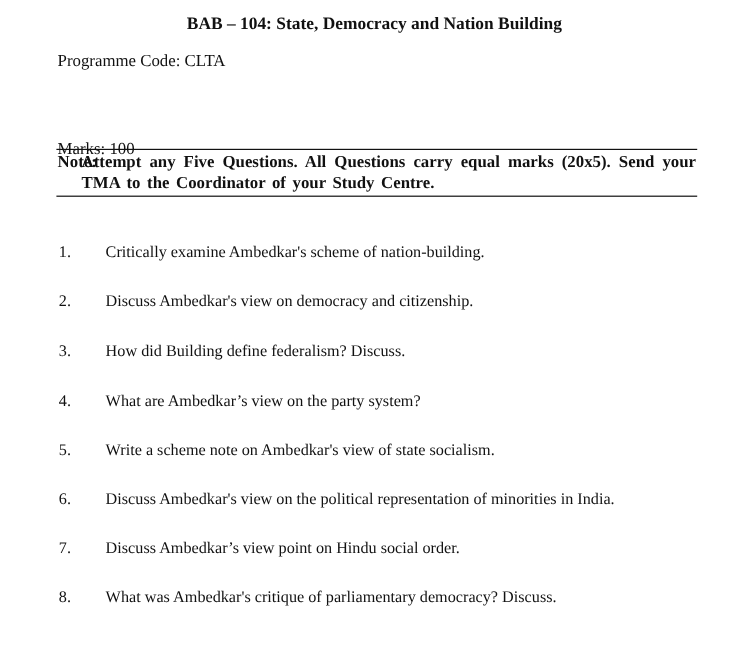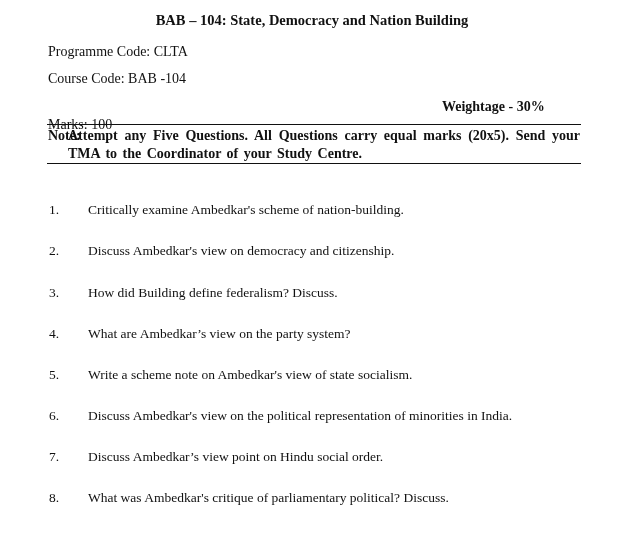--- a/index.html
+++ b/index.html
@@ -104,23 +104,21 @@
     }
   </style>
 </head>
 <body>
 
 <div class="page">
 
   <div class="title">BAB – 104: State, Democracy and Nation Building</div>
 
   <div class="meta programme">Programme Code: CLTA</div>
-  <div class="meta course">Course Code: BAB -104</div>
   <div class="meta marks">Marks:  100</div>
-  <div class="weightage">Weightage - 30%</div>
 
   <div class="rule top"></div>
   <div class="note">
     <span class="note-label">Note:</span>
     <span class="note-text">Attempt any Five Questions. All Questions carry equal marks (20x5). Send your TMA to the Coordinator of your Study Centre.</span>
   </div>
   <div class="rule bottom"></div>
 
   <ol class="questions">
     <li class="question" style="top:202px;">
@@ -146,17 +144,17 @@
     <li class="question" style="top:408px;">
       <span class="q-num">6.</span>
       <span class="q-text">Discuss Ambedkar's view on the political representation of minorities in India.</span>
     </li>
     <li class="question" style="top:449px;">
       <span class="q-num">7.</span>
       <span class="q-text">Discuss Ambedkar’s view point on Hindu social order.</span>
     </li>
     <li class="question" style="top:490px;">
       <span class="q-num">8.</span>
-      <span class="q-text">What was Ambedkar's critique of parliamentary political? Discuss.</span>
+      <span class="q-text">What was Ambedkar's critique of parliamentary democracy? Discuss.</span>
     </li>
   </ol>
 
 </div>
 
 </body></html>

